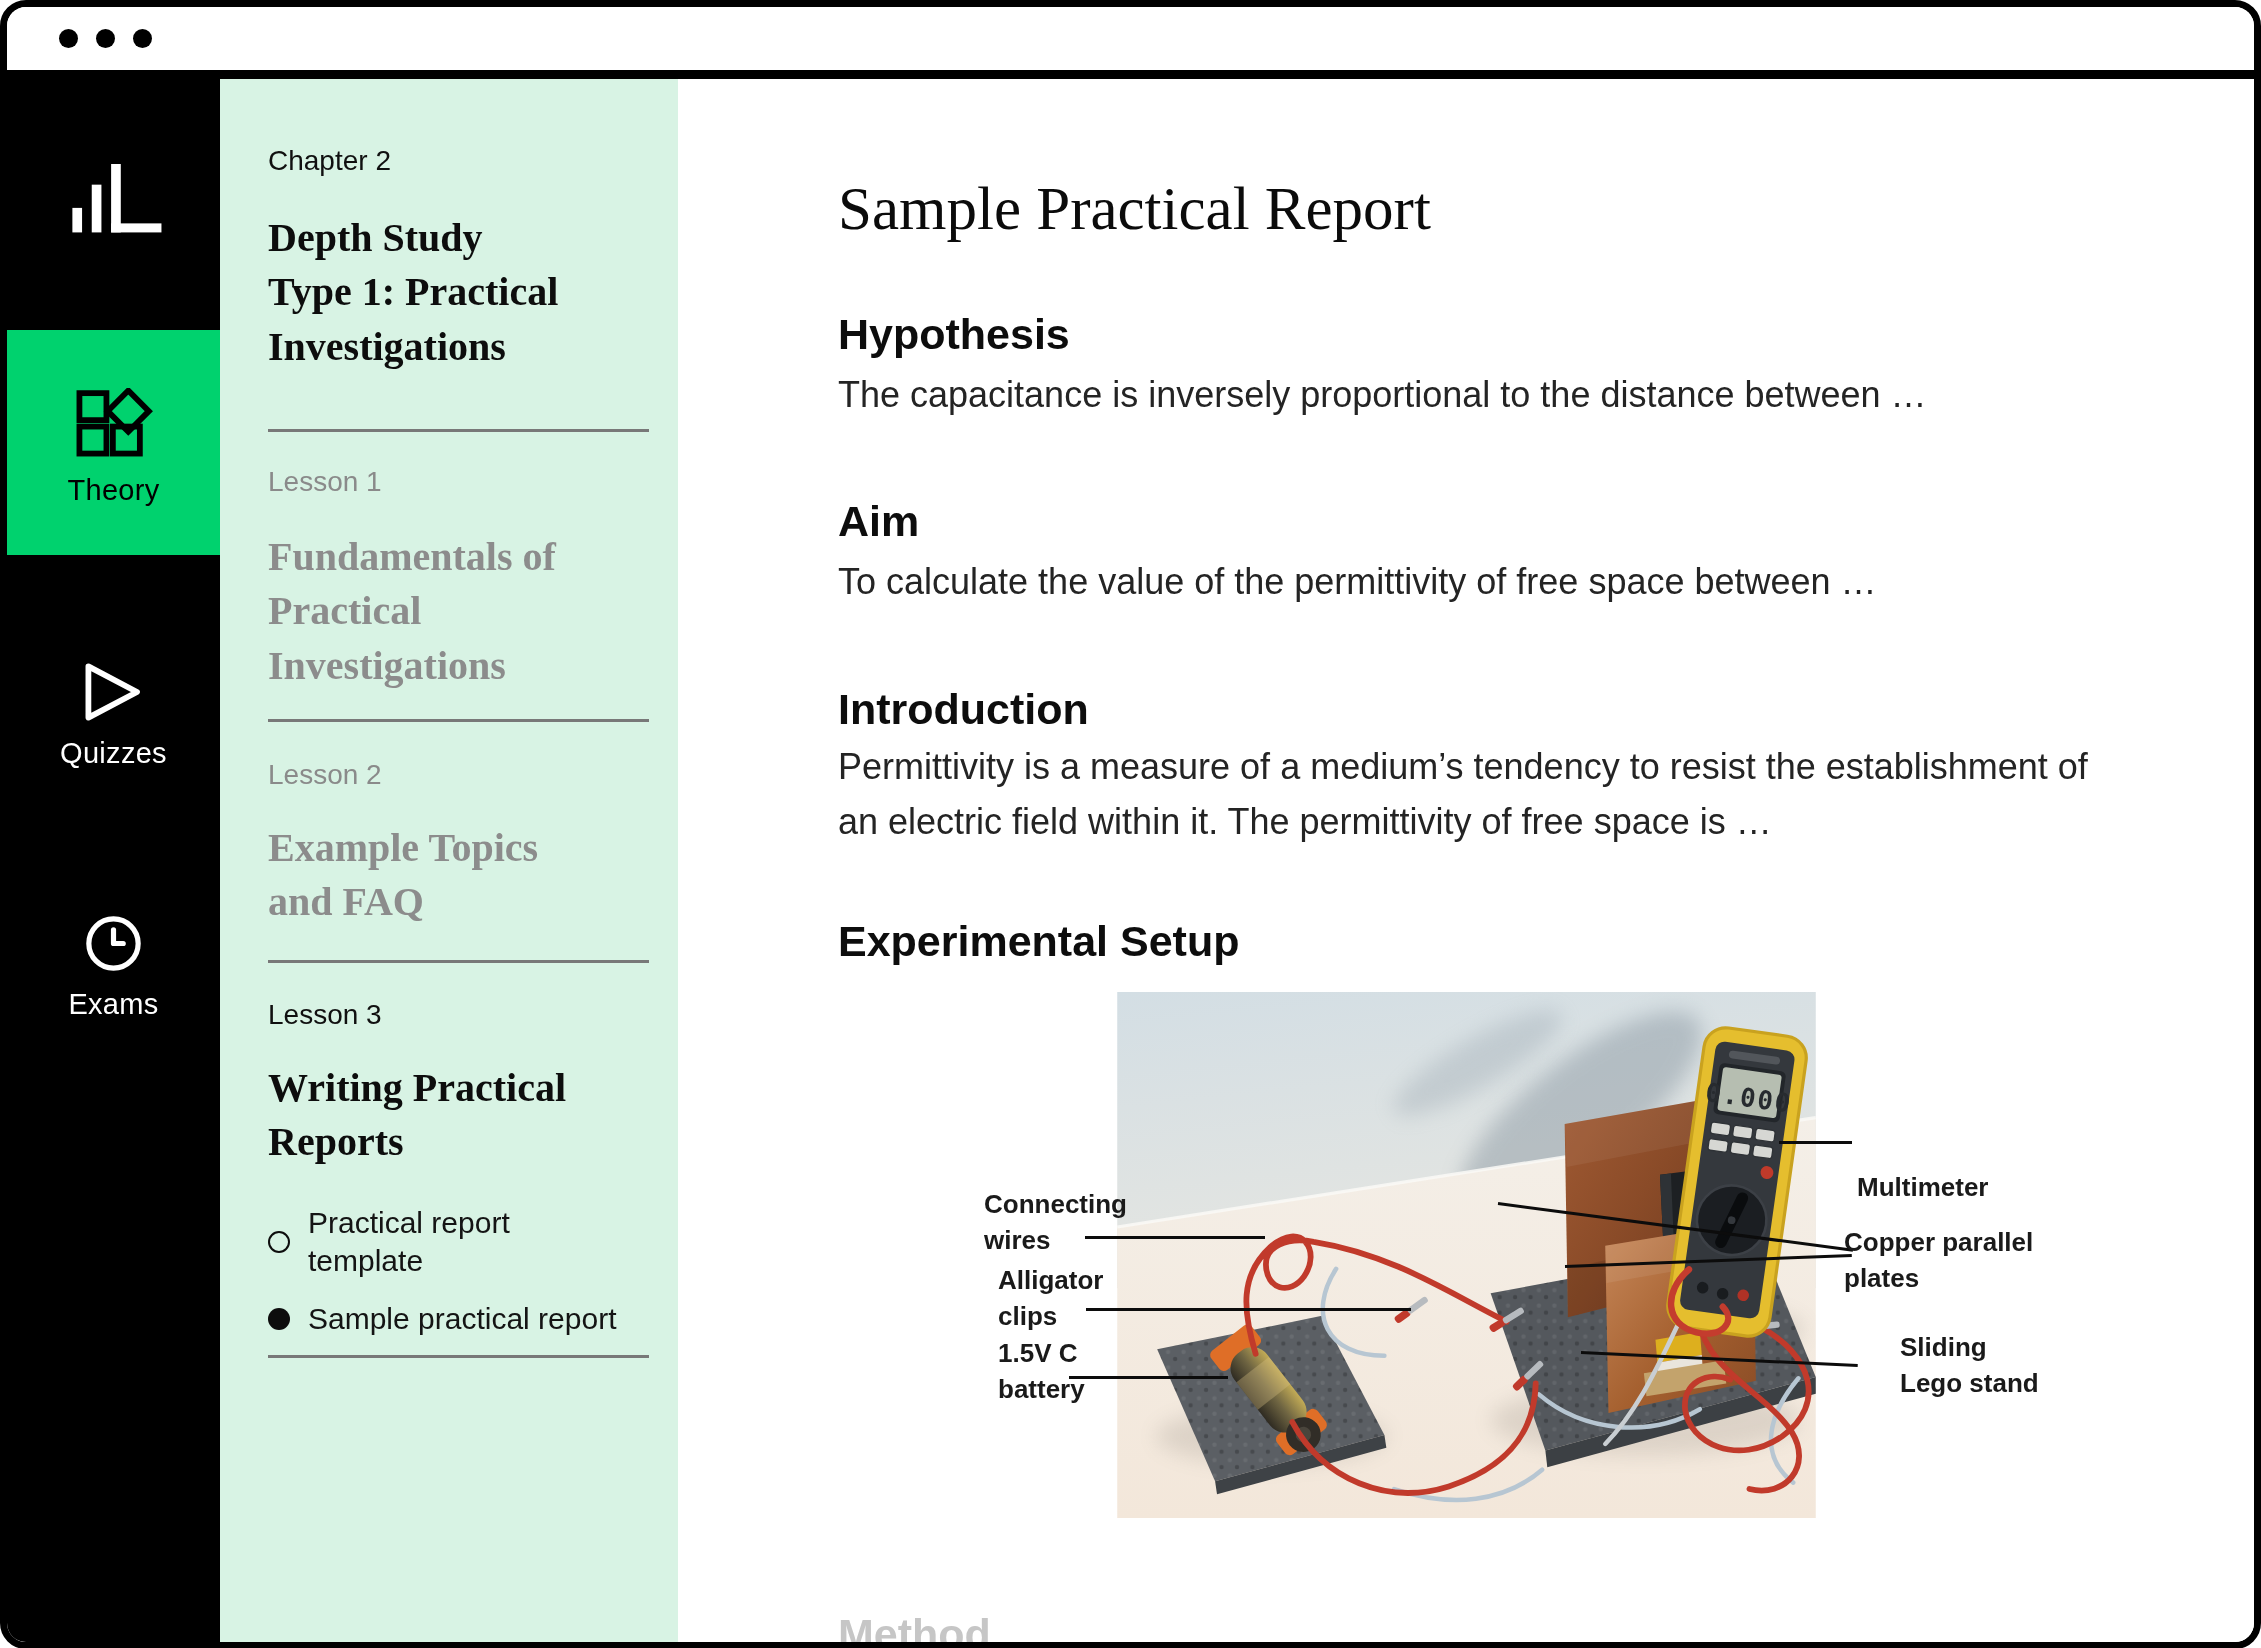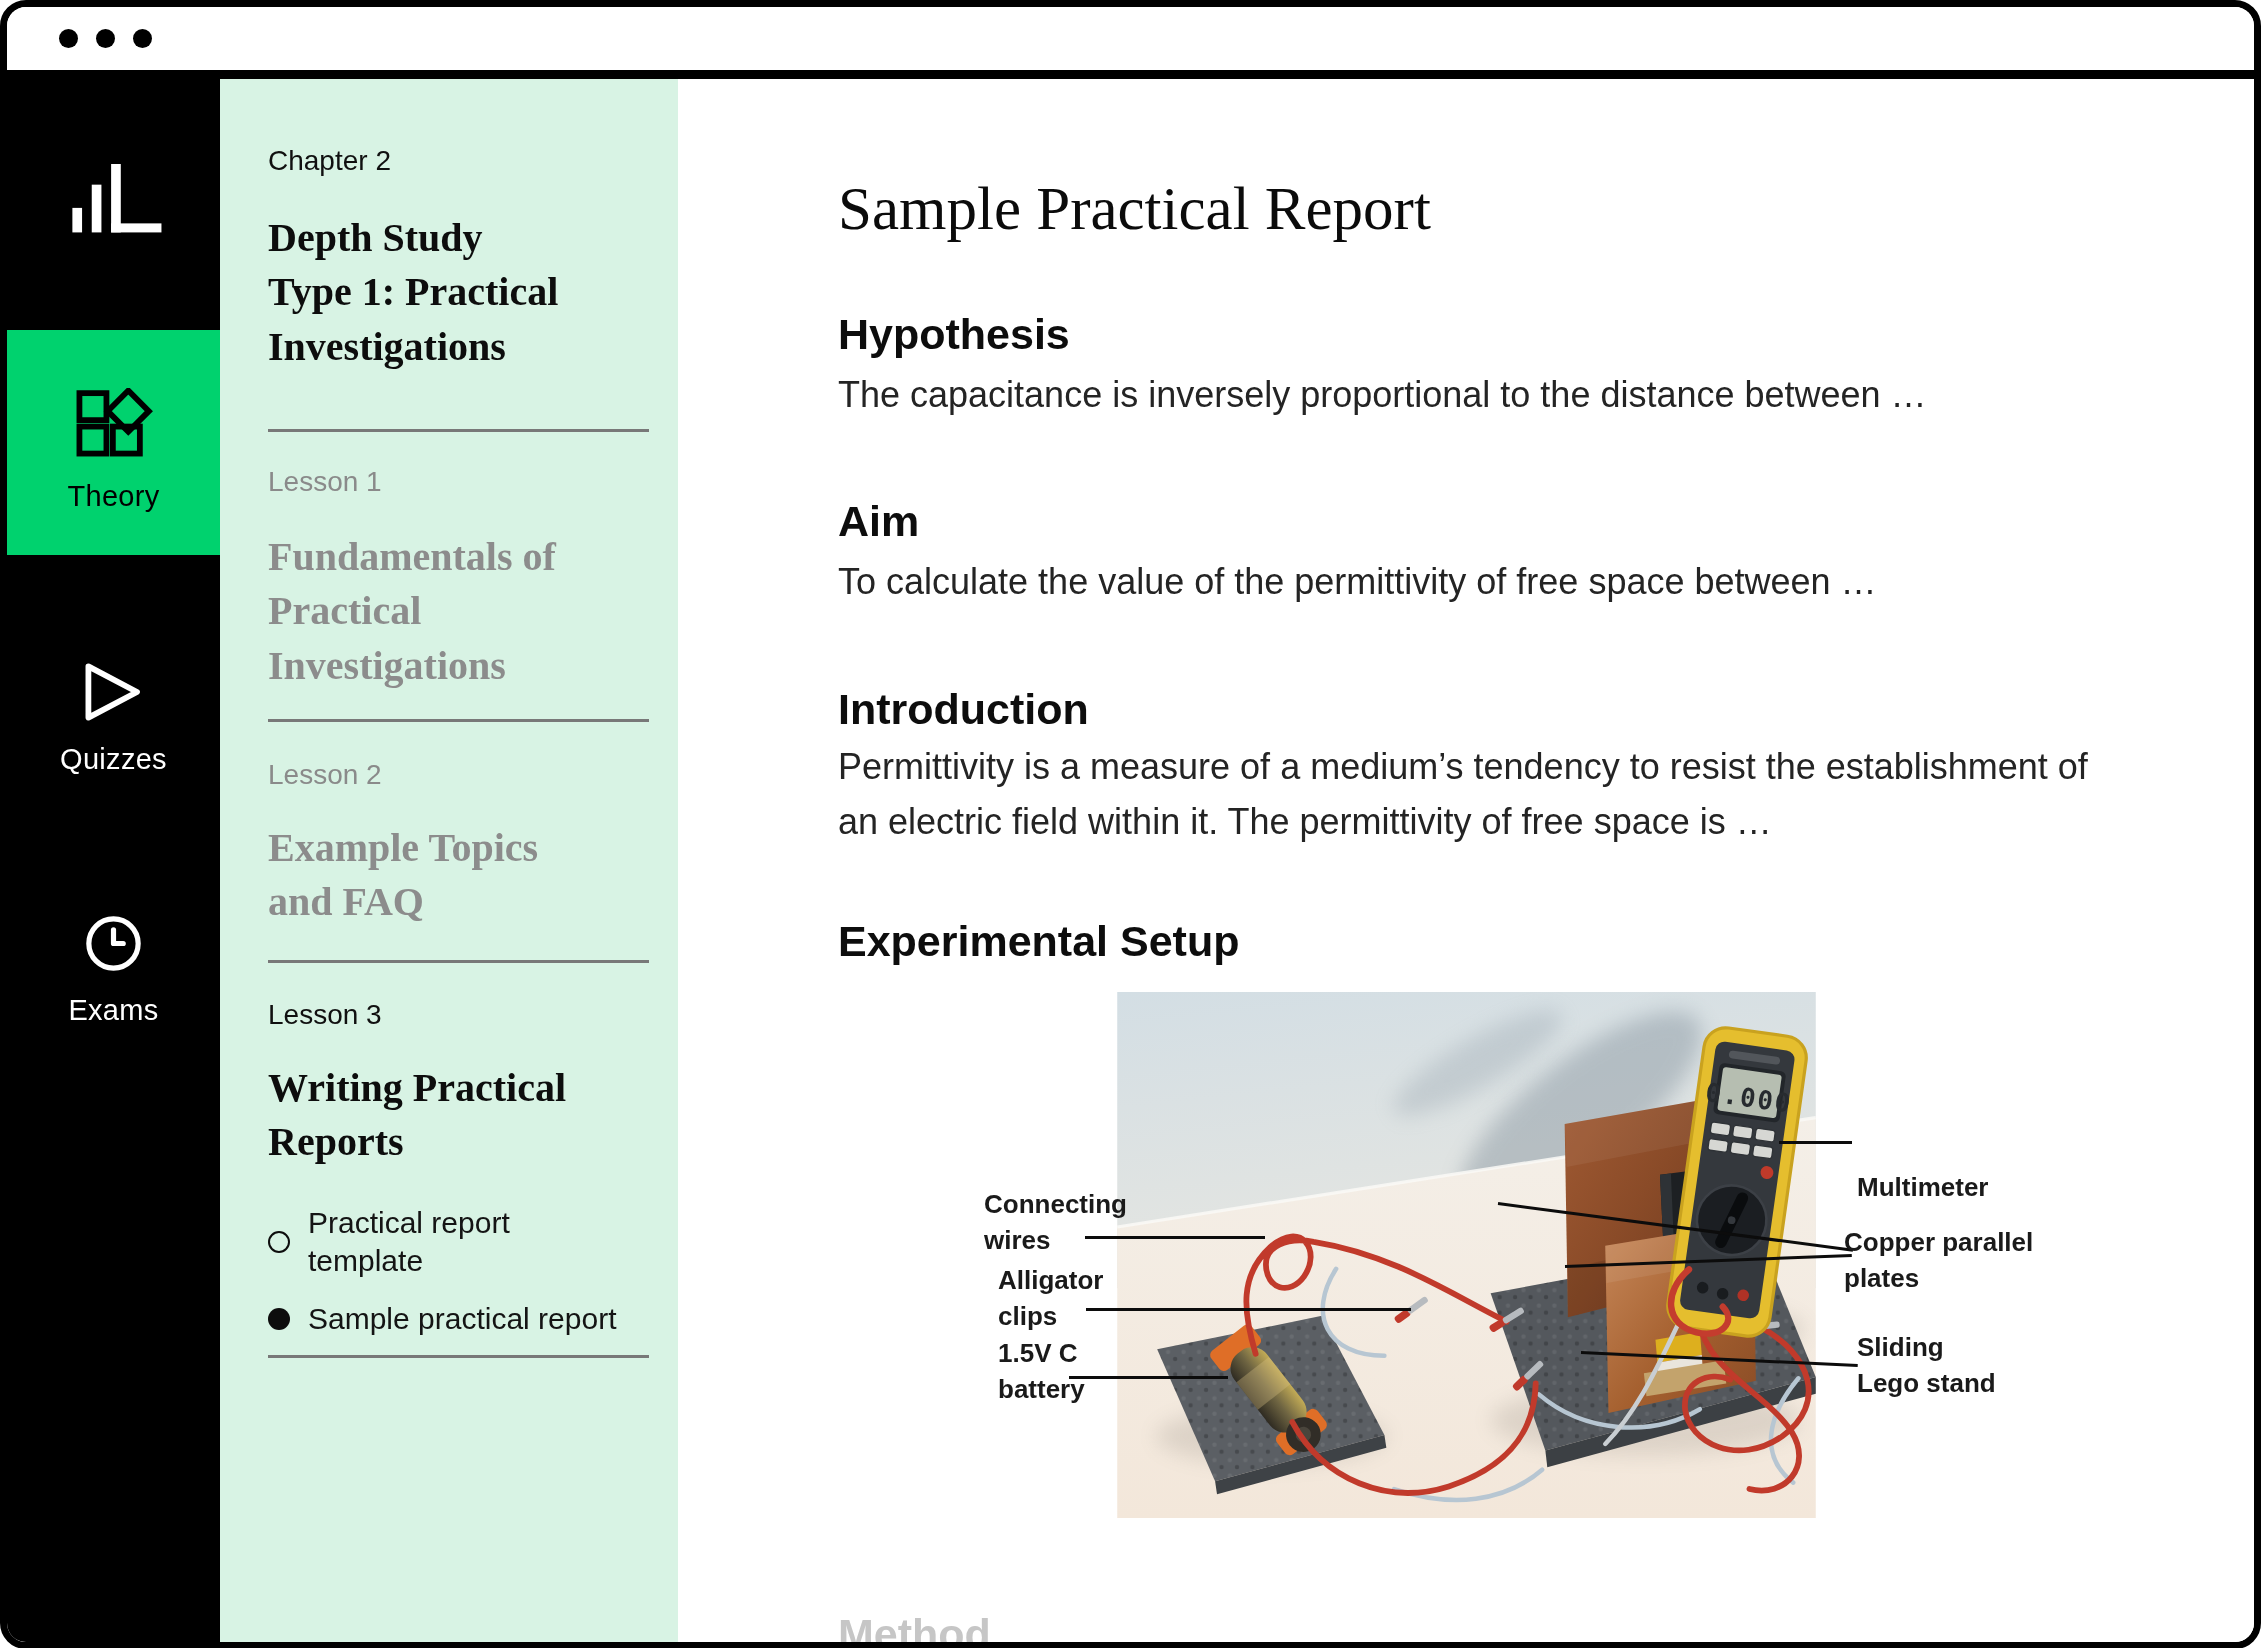--- a/index.html
+++ b/index.html
@@ -7,21 +7,21 @@
   #page{position:relative;width:2261px;height:1649px;background:#fff;overflow:hidden;}
   #frame{position:absolute;inset:0;border:7.7px solid #000;border-radius:26px;overflow:hidden;background:#fff;}
   
   #titlebar{position:absolute;left:0;top:0;right:0;height:63px;background:#fff;border-bottom:9px solid #000;}
   .dot{position:absolute;top:22px;width:19.3px;height:19.3px;border-radius:50%;background:#000;}
   
   #nav-rail{position:absolute;left:0;top:72px;bottom:0;width:213px;background:#000;}
   #logo{position:absolute;left:64px;top:85px;width:97px;height:71px;}
   .nav-item{position:absolute;left:0;width:213px;text-align:center;}
   .nav-item .icon{display:block;margin:0 auto;}
-  .nav-label{display:block;font-size:29px;letter-spacing:0.3px;color:#fff;margin-top:18px;}
+  .nav-label{display:block;font-size:29px;letter-spacing:0.3px;color:#fff;margin-top:12px;}
   #nav-theory{top:251px;height:225px;background:#00d26e;}
   #nav-theory .icon{padding-top:58px;}
   #nav-theory .nav-label{color:#000;}
   #nav-quizzes{top:582px;}
   #nav-exams{top:834px;}
   
   #lesson-sidebar{position:absolute;left:213px;top:72px;bottom:0;width:458px;background:#d8f3e4;}
   .sb{position:absolute;left:48px;}
   .pre{white-space:pre-line;}
   .chapter-label{font-size:28px;color:#101010;}
@@ -51,21 +51,21 @@
   
   #figure{position:absolute;left:256px;top:913px;width:1134px;height:531px;}
   #figure svg.photo{position:absolute;left:183px;top:0;}
   .fig-label{position:absolute;font-size:26px;font-weight:600;line-height:1.38;color:#1a1a1a;white-space:pre-line;}
   .ann{position:absolute;height:3.2px;background:#0c0c0c;transform-origin:left center;}
   #lbl-connecting{left:50px;top:195px;width:148px;}
   #lbl-alligator{left:64px;top:271px;width:129px;}
   #lbl-battery{left:64px;top:344px;width:129px;}
   #lbl-multimeter{left:923px;top:133px;width:206px;margin-top:45px;}
   #lbl-copper{left:910px;top:233px;width:213px;}
-  #lbl-lego{left:923px;top:338px;width:193px;}
+  #lbl-lego{left:966px;top:338px;width:193px;}
   #ln-connecting{left:151px;top:244px;width:180px;}
   #ln-alligator{left:152px;top:316px;width:325px;}
   #ln-battery{left:135px;top:384px;width:159px;}
   #ln-multimeter{left:845px;top:149px;width:73px;}
   #ln-copper-a{left:564px;top:210px;width:358px;transform:rotate(7.5deg);}
   #ln-copper-b{left:631px;top:273px;width:287px;transform:rotate(-2.2deg);}
   #ln-lego{left:647px;top:359px;width:277px;transform:rotate(2.7deg);}
   .wire-red{fill:none;stroke:#c13a2b;stroke-width:9;stroke-linecap:round;}
   .wire-blue{fill:none;stroke:#b7c6d2;stroke-width:7;stroke-linecap:round;}
   .wire-grey{fill:none;stroke:#c9ced2;stroke-width:7;stroke-linecap:round;}

